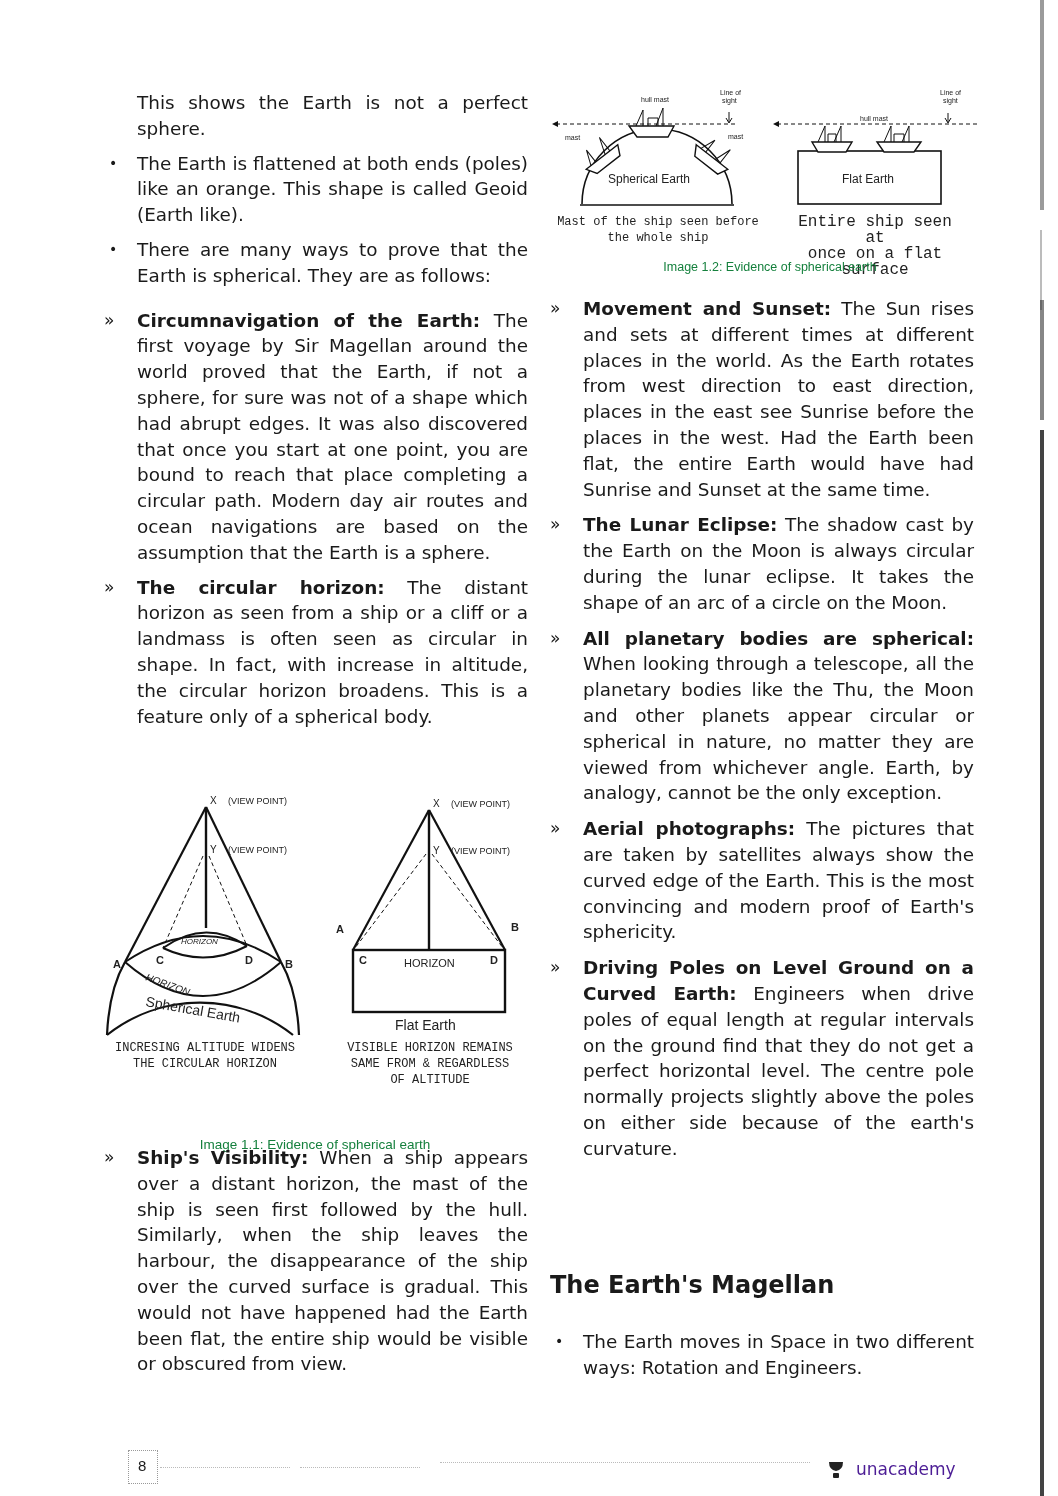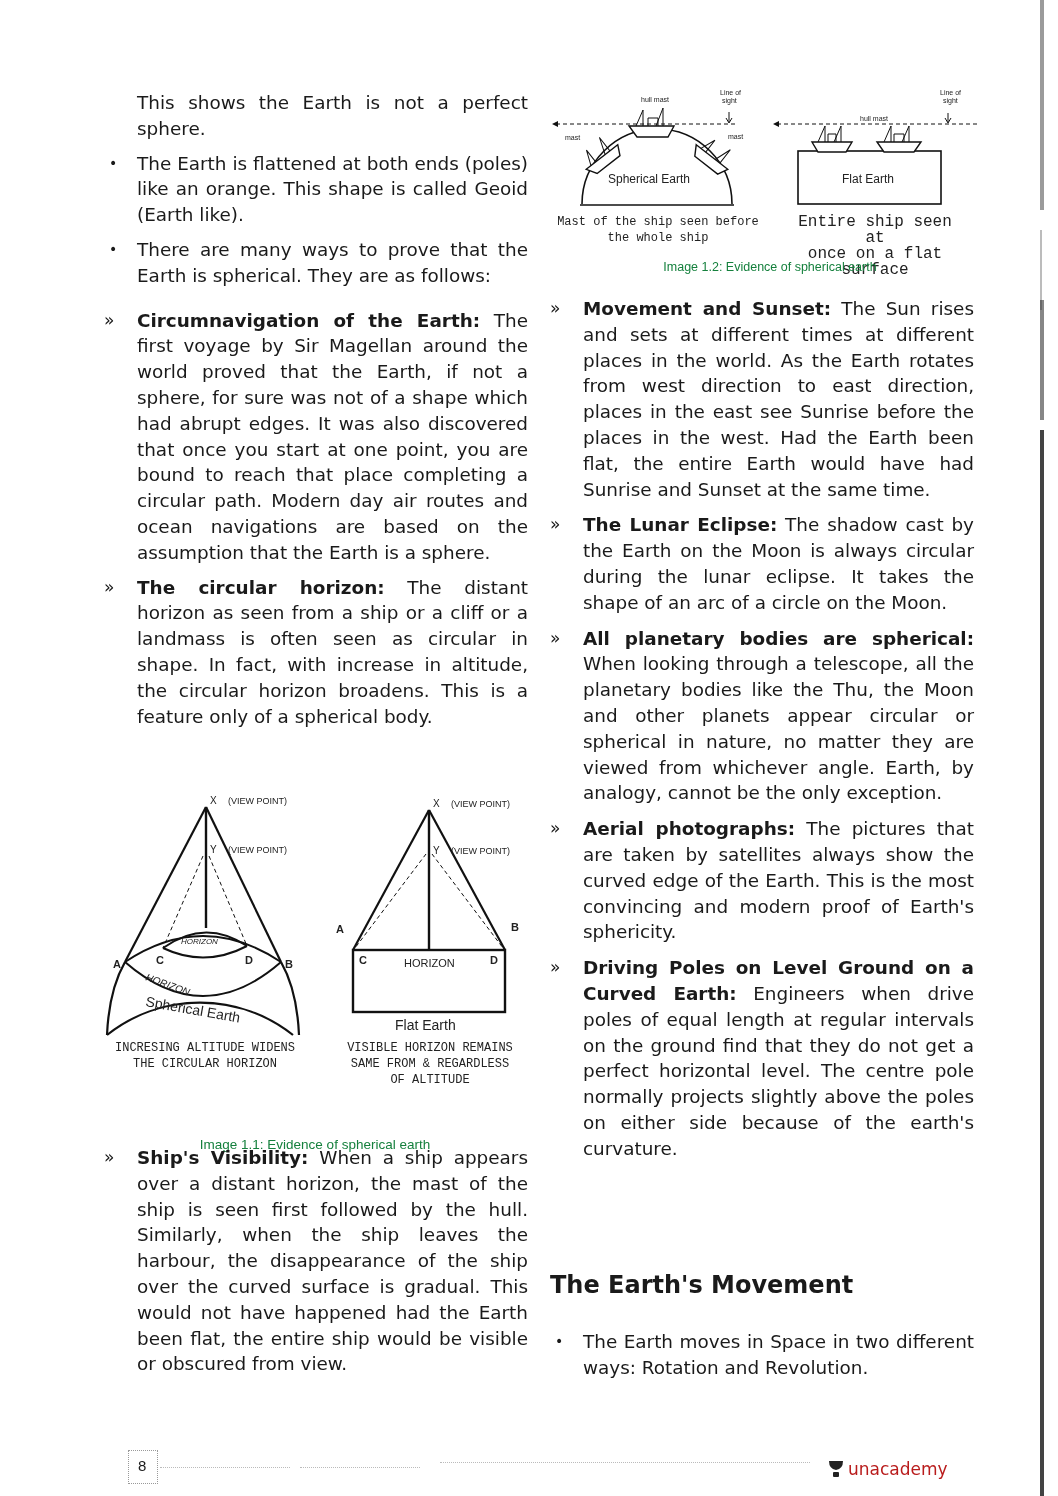--- a/index.html
+++ b/index.html
@@ -16,21 +16,21 @@
   .chev { font-size:17px; left:0; }
   b { font-weight:bold; }
   .fig-caption { font-family:"Liberation Sans", sans-serif; font-size:13.5px; color:#15803d; text-align:center; position:absolute; }
   .fig-label { font-family:Liberation Mono, monospace; font-size:12px; color:#222; text-align:center; position:absolute; line-height:16px; }
   .svgwrap { position:absolute; }
   svg text { font-family:"Liberation Sans", sans-serif; fill:#222; }
   .heading { position:absolute; left:550px; top:1271px; font-size:24px; font-weight:bold; color:#1a1a1a; }
   .pagenum { position:absolute; left:138px; top:1457px; font-size:15px; font-family:"Liberation Sans", sans-serif; }
   .pagebox { position:absolute; left:128px; top:1450px; width:28px; height:32px; border:1px dotted #999; }
   .dots { position:absolute; top:1467px; border-top:1px dotted #bbb; height:0; }
-  .brand { position:absolute; left:828px; top:1459px; font-family:"DejaVu Sans", sans-serif; font-size:17px; color:#b91c1c; display:flex; align-items:center; gap:4px; }
+  .brand { position:absolute; left:828px; top:1459px; font-family:"DejaVu Sans", sans-serif; font-size:17px; color:#4c1d95; display:flex; align-items:flex-end; gap:12px; }
   .brand-icon { width:16px; height:18px; }
 </style>
 </head>
 <body>
 
 <div class="page">
 
   <div class="edge">
     <div class="line" style="top:0;height:210px;opacity:.45;"></div>
     <div class="line" style="top:230px;height:80px;opacity:.3;width:2px;"></div>
@@ -198,26 +198,26 @@
     <p class="para" style="margin-top:10px;">
       <span class="marker chev">»</span>
       <b>Aerial photographs:</b><span> The pictures that are taken by satellites always show the curved edge of the Earth. This is the most convincing and modern proof of Earth's sphericity.</span>
     </p>
     <p class="para" style="margin-top:10px;">
       <span class="marker chev">»</span>
       <b>Driving Poles on Level Ground on a Curved Earth:</b><span> Engineers when drive poles of equal length at regular intervals on the ground find that they do not get a perfect horizontal level. The centre pole normally projects slightly above the poles on either side because of the earth's curvature.</span>
     </p>
   </div>
 
-  <div class="heading">The Earth's Movement</div>
+  <div class="heading">The Earth's Magellan</div>
 
   <div class="col right" style="top:1329px;">
     <p class="para">
       <span class="marker bullet-dot">•</span>
-      <span>The Earth moves in Space in two different ways: Rotation and Revolution.</span>
+      <span>The Earth moves in Space in two different ways: Rotation and Engineers.</span>
     </p>
   </div>
 
   <div class="pagebox"></div>
   <div class="pagenum">8</div>
   <div class="dots" style="left:160px;width:130px;"></div>
   <div class="dots" style="left:300px;width:120px;"></div>
   <div class="dots" style="left:440px;width:370px;top:1462px;"></div>
   <div class="brand">
     <svg class="brand-icon" viewBox="0 0 16 18">

